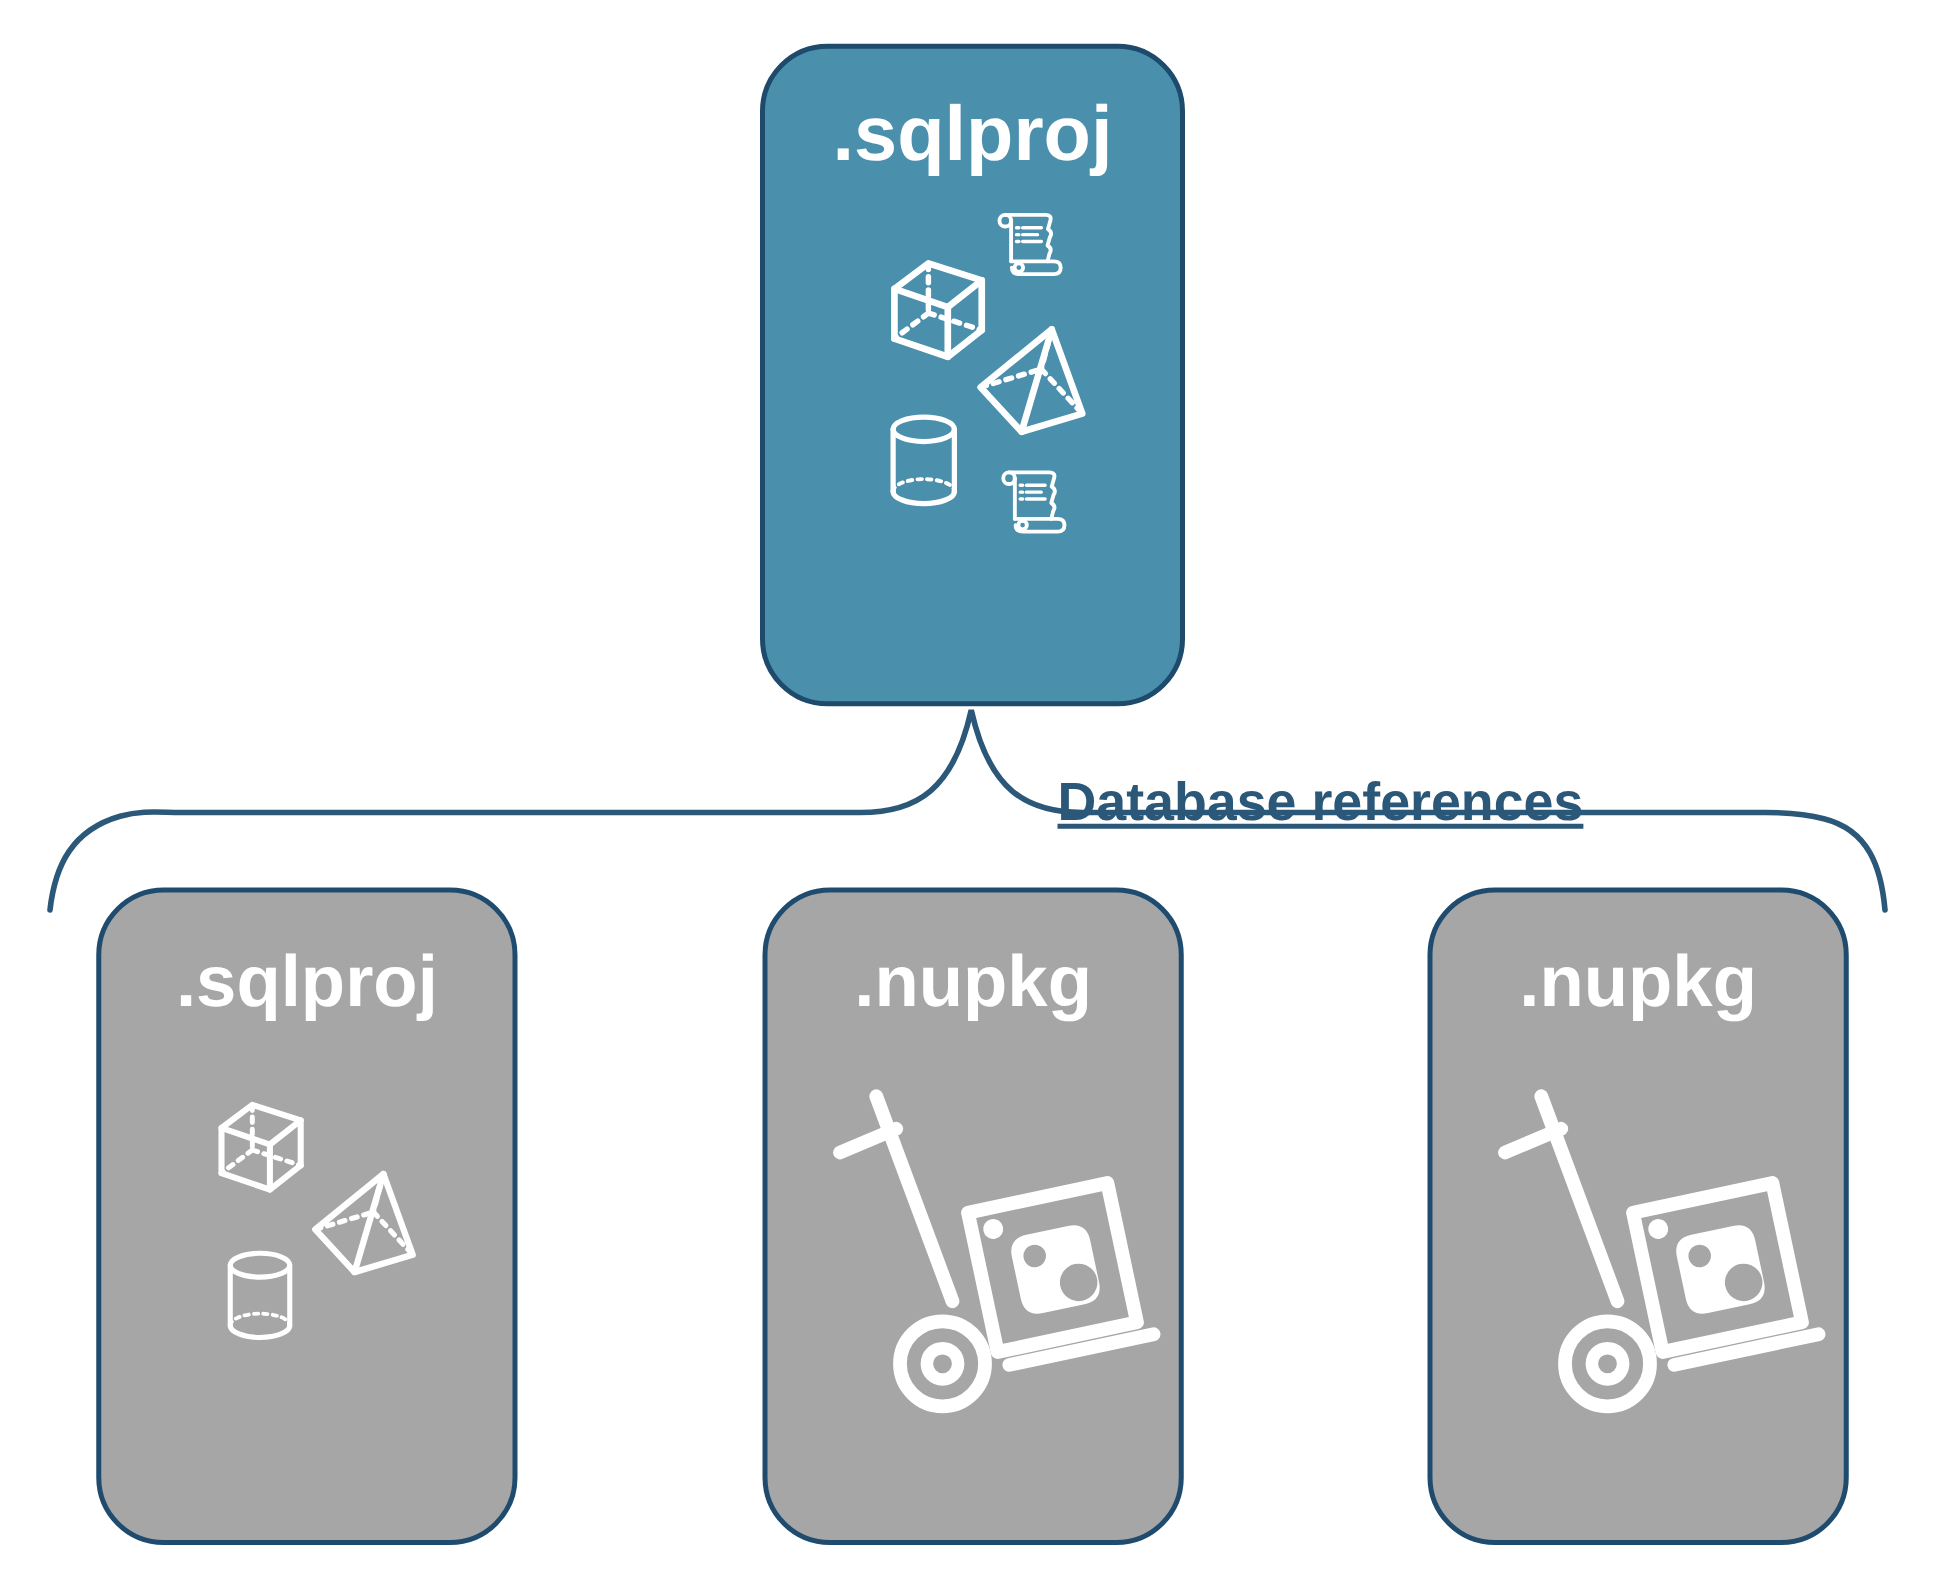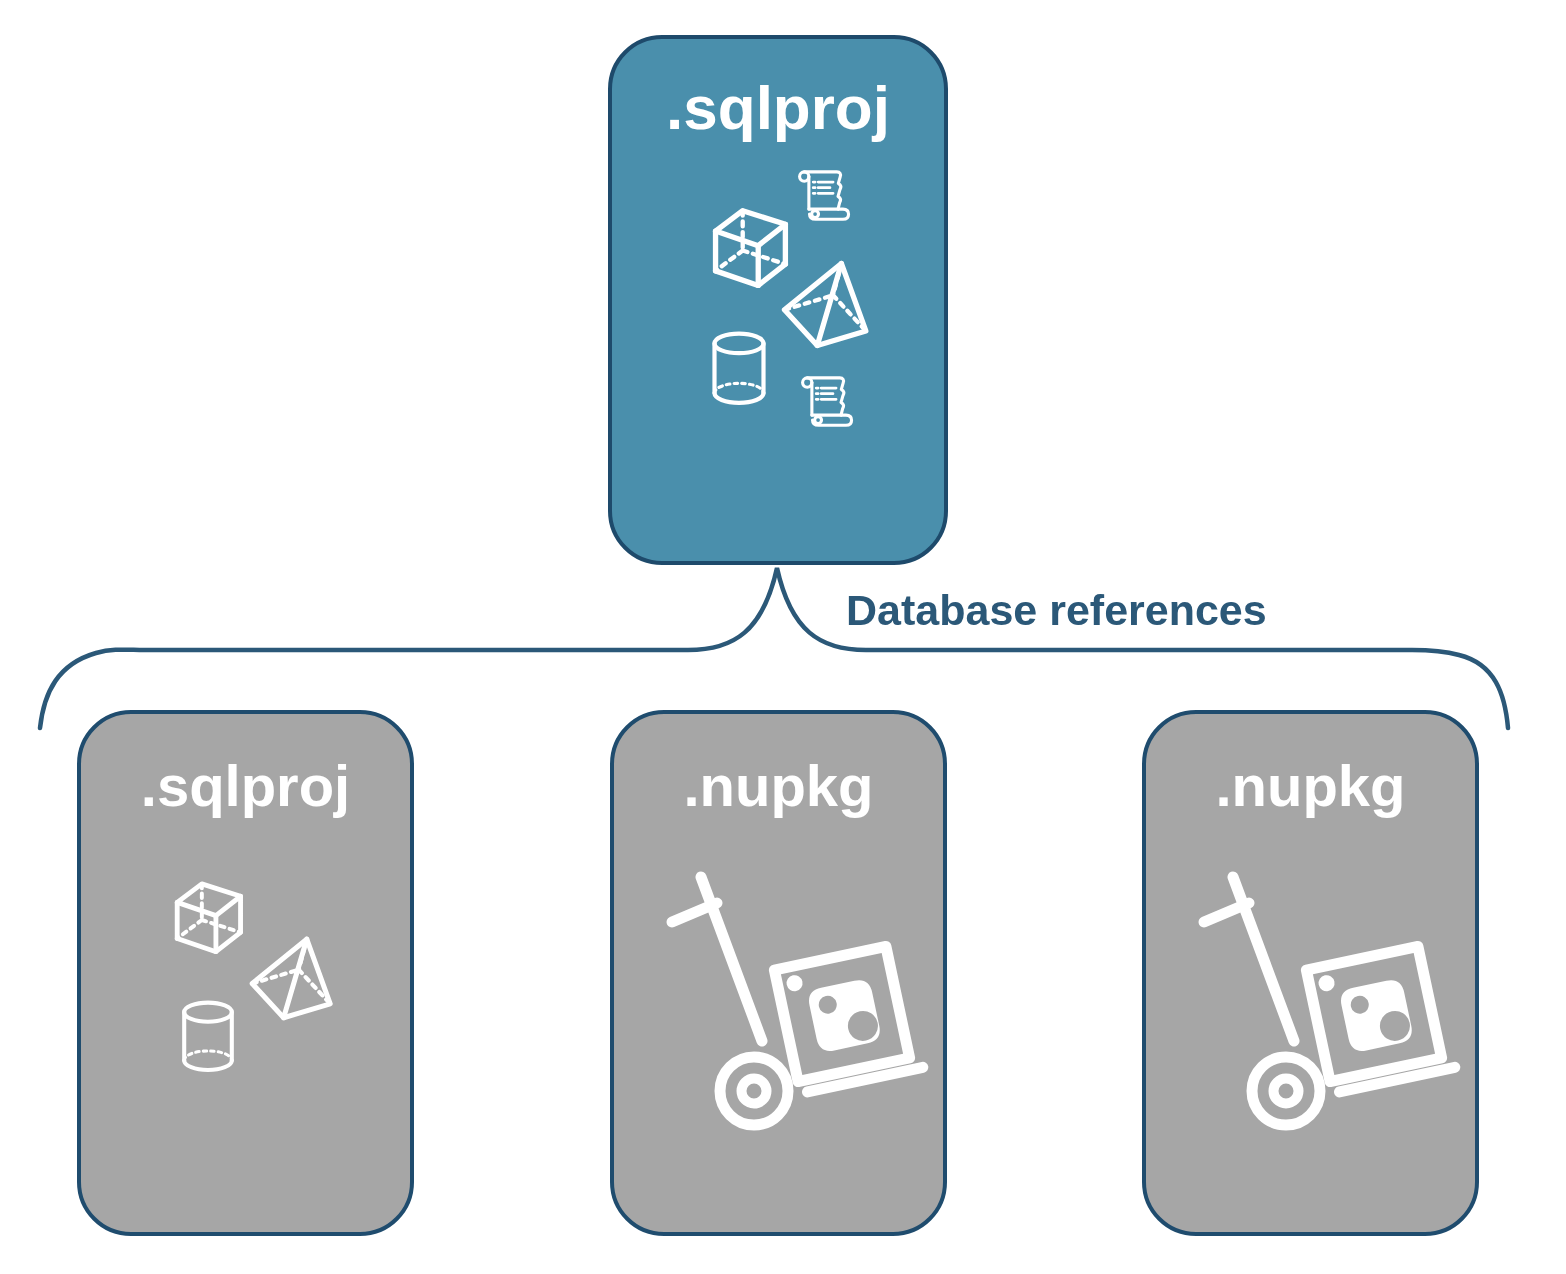--- a/index.html
+++ b/index.html
@@ -45,25 +45,26 @@
   }
   .node.root .node-title{top:33px;font-size:62px;}
   .node.child .node-title{top:38px;font-size:58px;}
   .icon{position:absolute;}
   .brace{
     position:absolute;left:0;top:0;
     pointer-events:none;
   }
   .edge-label{
     position:absolute;
-    left:846px;top:586px;
+    left:846px;top:618px;
     font-size:43px;
     font-weight:700;
     color:var(--label-color);
     white-space:nowrap;
+    text-decoration:underline;
   }
   .defs-store{position:absolute;width:0;height:0;overflow:hidden;}
 </style>
 </head>
 <body>
 
 <svg class="defs-store" aria-hidden="true">
   <defs>
     <g id="icon-cube" stroke="#fff" stroke-width="5.5" fill="none" stroke-linecap="round" stroke-linejoin="round">
       <path d="M 15 30 L 43 9 L 87 23 L 59 45 Z"></path>

